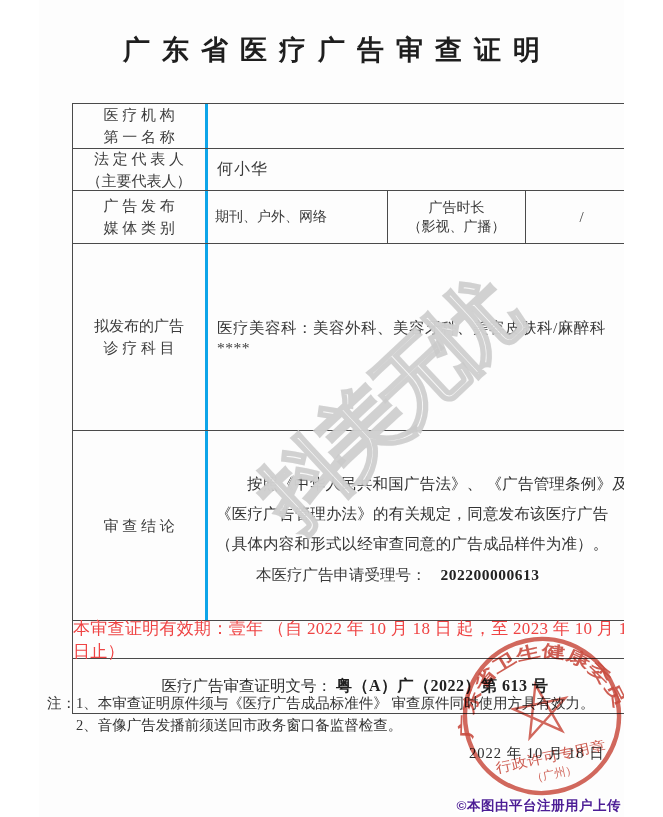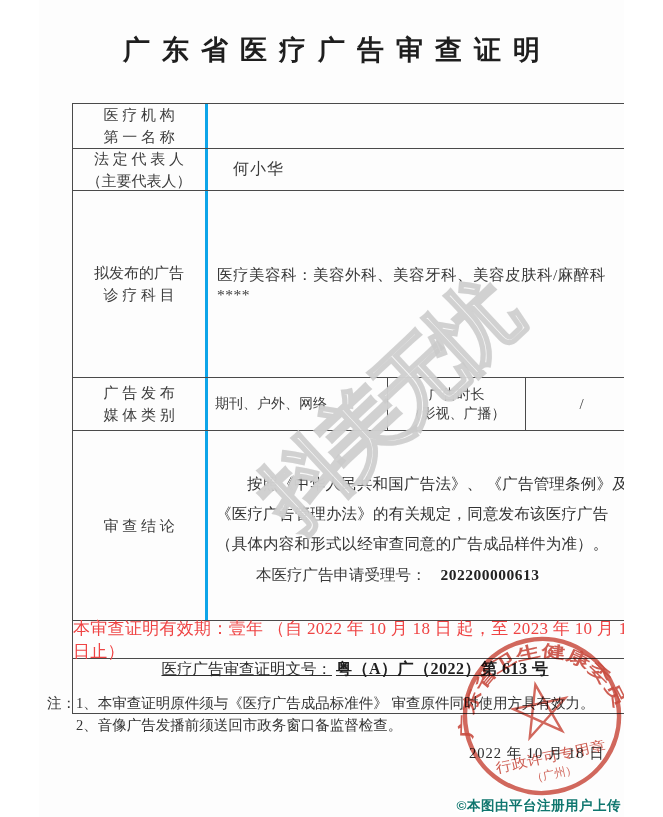--- a/index.html
+++ b/index.html
@@ -21,21 +21,21 @@
   .t-row { display:flex; border-bottom:1px solid #4a4a4a; }
   .t-row:last-child { border-bottom:none; }
   .lbl {
     width:135px; flex:0 0 135px; border-right:3px solid #0ea5e9;
     display:flex; align-items:center; justify-content:center;
     text-align:center; white-space:pre-line; font-size:15px; line-height:22px;
     color:#3c3c3c;
   }
   .val { flex:1; display:flex; align-items:center; padding:0 9px; font-size:16px; }
   .r1 { height:45px; } .r1 .val { font-size:17px; letter-spacing:2px; }
-  .r2 { height:42px;gap:16px; } .r2 .val { font-size:16px; letter-spacing:1px; }
+  .r2 { height:42px; } .r2 .val { font-size:16px; letter-spacing:1px; }
   .r3 { height:187px; } .r3 .val { font-size:15.5px; letter-spacing:0.5px; }
   .r4 { height:53px; }
   .cell-media {
     width:180px; flex:0 0 180px; border-right:1px solid #4a4a4a;
     display:flex; align-items:center; padding:0 7px; font-size:14px;
   }
   .cell-duration {
     width:138px; flex:0 0 138px; border-right:1px solid #4a4a4a;
     display:flex; align-items:center; justify-content:center; text-align:center;
     white-space:pre-line; font-size:14px; line-height:19px;
@@ -46,22 +46,22 @@
   .conclusion-p {
     font-size:15.5px; line-height:30px; text-indent:2em; color:#333;
     letter-spacing:0.2px;
   }
   .application-line { margin-top:1px; padding-left:40px; font-size:15.5px; line-height:30px; }
   .application-number { font-weight:bold; margin-left:14px; letter-spacing:0.5px; color:#222; }
   .r6 { height:38px; }
   .r6 .full { flex:1; display:flex; align-items:center; justify-content:center;
        font-size:17px; letter-spacing:0.3px; color:#ef4444; }
   .r7 { height:54px; }
-  .r7 .full { flex:1; display:flex; align-items:flex-start; justify-content:center;
-       font-size:15.5px; color:#2e2e2e;text-decoration:underline; }
+  .r7 .full { flex:1; display:flex; align-items:center; justify-content:center;
+       font-size:15.5px; color:#2e2e2e; }
   .cert-number { font-weight:bold; font-size:16px; margin-left:4px; color:#1f1f1f; letter-spacing:0.5px; }
   .notes { position:absolute; left:8px; top:692px; font-size:14.5px; line-height:22px; color:#333; z-index:2; }
   .notes .n2 { margin-left:29px; }
   .issue-date {
     position:absolute; left:430px; top:744px; font-size:14.5px; color:#2b2b2b;
     letter-spacing:1px; z-index:3; white-space:nowrap;
   }
   .stamp {
     position:absolute; left:413px; top:626px; width:180px; height:180px;
     z-index:4; mix-blend-mode:multiply; opacity:0.9; transform:rotate(-12deg);
@@ -74,21 +74,21 @@
     font-family:"Liberation Sans","DejaVu Sans",sans-serif;
     font-weight:bold; font-size:86px; letter-spacing:-10px; line-height:110px;
     color:rgba(255,255,255,0.72);
     -webkit-text-stroke:2.5px rgba(202,202,202,0.85);
     text-shadow:0 0 2px rgba(190,190,190,0.45);
     white-space:nowrap;
   }
   .footer-badge {
     position:absolute; right:3px; bottom:2px; z-index:7;
     font-family:"Liberation Sans","DejaVu Sans",sans-serif;
-    font-weight:bold; font-size:13.5px; color:#0f766e; letter-spacing:0.5px;
+    font-weight:bold; font-size:13.5px; color:#4c1d95; letter-spacing:0.5px;
     text-shadow:-1.5px -1.5px 0 #fff, 1.5px -1.5px 0 #fff,
                 -1.5px 1.5px 0 #fff, 1.5px 1.5px 0 #fff,
                  0 -1.5px 0 #fff, 0 1.5px 0 #fff, -1.5px 0 0 #fff, 1.5px 0 0 #fff;
   }
 </style>
 </head>
 <body>
 
 <div class="page">
 
@@ -100,33 +100,33 @@
       <div class="lbl">医 疗 机 构
 第 一 名 称</div>
     </div>
 
     <div class="t-row r2">
       <div class="lbl">法 定 代 表 人
 （主要代表人）</div>
       <div class="val">何小华</div>
     </div>
 
-    <div class="t-row r3">
-      <div class="lbl">拟发布的广告
-诊 疗 科 目</div>
-      <div class="val">医疗美容科：美容外科、美容牙科、美容皮肤科/麻醉科****</div>
-    </div>
-
     <div class="t-row r4">
       <div class="lbl">广 告 发 布
 媒 体 类 别</div>
       <div class="cell-media">期刊、户外、网络</div>
       <div class="cell-duration">广告时长
 （影视、广播）</div>
       <div class="cell-slash">/</div>
+    </div>
+
+    <div class="t-row r3">
+      <div class="lbl">拟发布的广告
+诊 疗 科 目</div>
+      <div class="val">医疗美容科：美容外科、美容牙科、美容皮肤科/麻醉科****</div>
     </div>
 
     <div class="t-row r5">
       <div class="lbl">审 查 结 论</div>
       <div class="val-block">
         <div class="conclusion-p">按照《中华人民共和国广告法》、 《广告管理条例》及《医疗广告管理办法》的有关规定，同意发布该医疗广告（具体内容和形式以经审查同意的广告成品样件为准）。</div>
         <div class="application-line">
           <span>本医疗广告申请受理号：</span><span class="application-number">202200000613</span>
         </div>
       </div>

